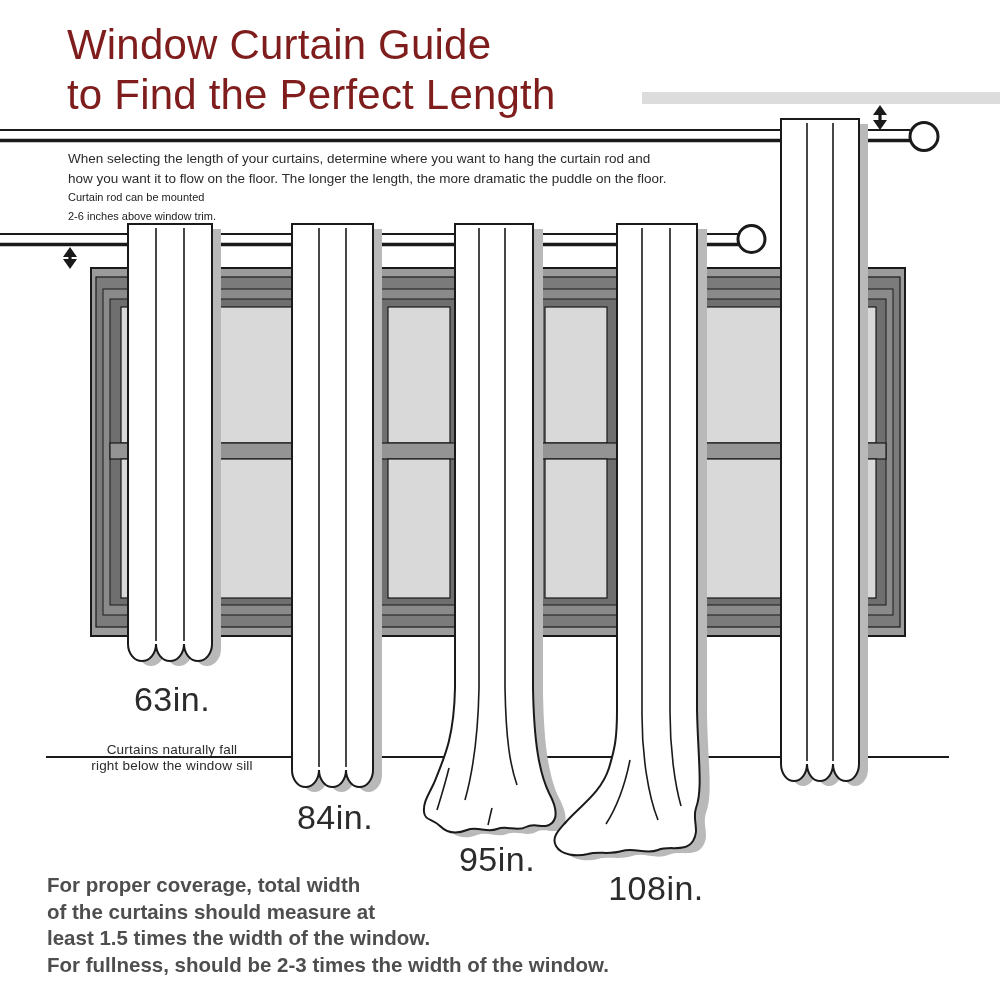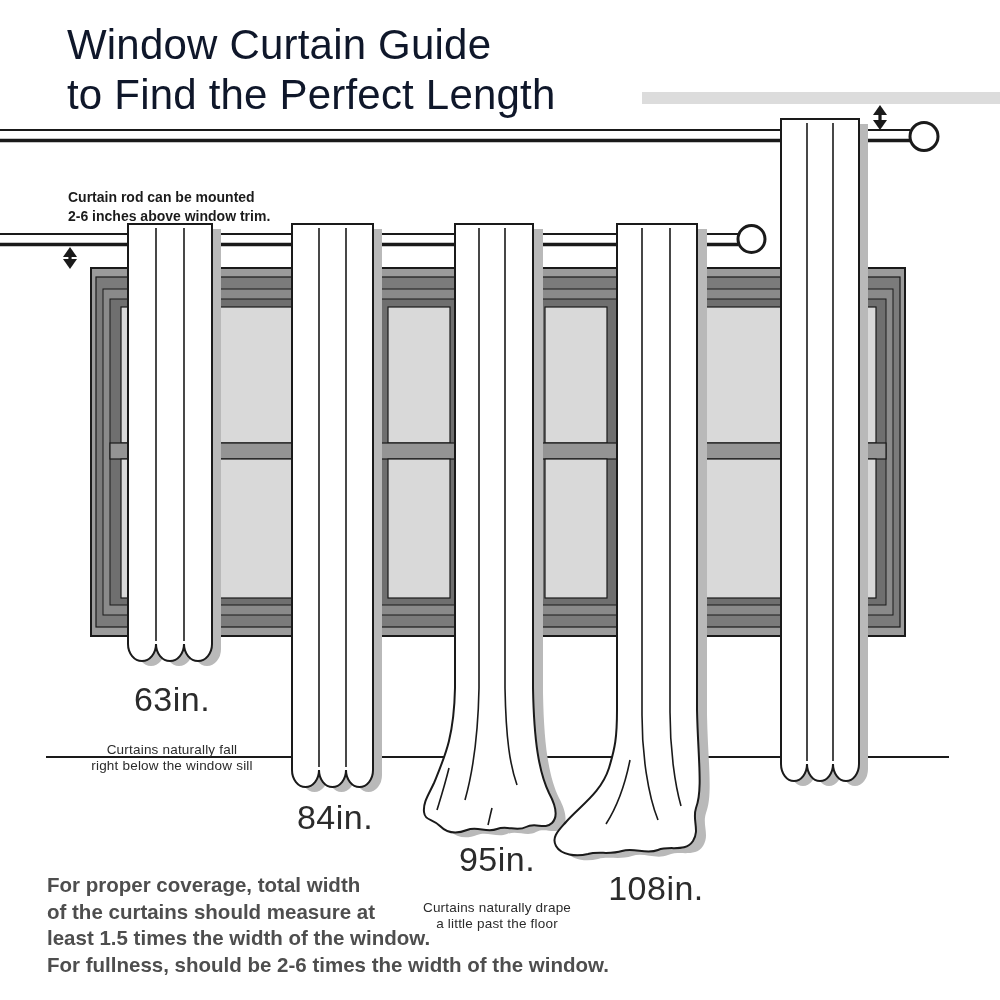--- a/index.html
+++ b/index.html
@@ -1,22 +1,22 @@
 <!DOCTYPE html>
 <html><head>
 <meta charset="utf-8">
 <style>
   html,body{margin:0;padding:0;background:#fff;}
   #stage{position:relative;width:1000px;height:1000px;background:#ffffff;overflow:hidden;
          font-family:"Liberation Sans",sans-serif;}
   #art{position:absolute;left:0;top:0;}
   .txt{position:absolute;white-space:pre-line;color:#262626;}
-  .title{left:67px;top:20px;font-size:42px;line-height:50px;letter-spacing:0.2px;color:#0f172a;}
+  .title{left:67px;top:20px;font-size:42px;line-height:50px;letter-spacing:0.2px;color:#7f1d1d;}
   .intro{left:68px;top:149px;font-size:13.5px;line-height:20px;color:#2b2b2b;}
-  .rodnote{left:68px;top:188px;font-size:14px;line-height:19px;font-weight:700;color:#1b1b1b;}
+  .rodnote{left:68px;top:188px;font-size:11px;line-height:19px;font-weight:400;color:#1b1b1b;}
   .ceilnote{left:876px;top:160px;width:122px;font-size:13.5px;line-height:17.5px;font-weight:700;color:#1b1b1b;}
   .len-size{position:absolute;transform:translateX(-50%);font-size:34px;letter-spacing:0.5px;color:#2b2b2b;white-space:pre;}
   .len-desc{position:absolute;transform:translateX(-50%);font-size:13.5px;line-height:16px;
             letter-spacing:0.2px;text-align:center;color:#2b2b2b;white-space:pre-line;margin-top:34px;}
   .footer{left:47px;top:872px;font-size:20.5px;line-height:26.5px;font-weight:700;color:#4e4e4e;}
 </style>
 </head>
 <body>
 
 <div id="stage">
@@ -118,33 +118,33 @@
       <path fill="#ffffff" stroke="#1a1a1a" stroke-width="2" d="M781,119 H859 V764 A13,17 0 0 1 833,764 A13,17 0 0 1 807,764 A13,17 0 0 1 781,764 Z"></path>
       <g stroke="#1a1a1a" stroke-width="1.6">
         <line x1="807" y1="123" x2="807" y2="761"></line>
         <line x1="833" y1="123" x2="833" y2="761"></line>
       </g>
     </g>
   </svg>
 
   <div class="txt title">Window Curtain Guide
 to Find the Perfect Length</div>
+  <div class="txt intro">When selecting the length of your curtains, determine where you want to hang the curtain rod and
+how you want it to flow on the floor. The longer the length, the more dramatic the puddle on the floor.</div>
   <div class="txt rodnote">Curtain rod can be mounted
 2-6 inches above window trim.</div>
 
   <div class="len-size" style="left:172px;top:680px">63in.</div>
   <div class="len-desc" style="left:172px;top:708px">Curtains naturally fall
 right below the window sill</div>
 
   <div class="len-size" style="left:335px;top:798px">84in.</div>
 
   <div class="len-size" style="left:497px;top:840px">95in.</div>
-  <div class="len-desc" style="left:497px;top:866px">Curtains naturally drape
-a little past the floor</div>
 
   <div class="len-size" style="left:656px;top:869px">108in.</div>
 
 
   <div class="txt footer">For proper coverage, total width
 of the curtains should measure at
 least 1.5 times the width of the window.
-For fullness, should be 2-6 times the width of the window.</div>
+For fullness, should be 2-3 times the width of the window.</div>
 </div>
 
 </body></html>

